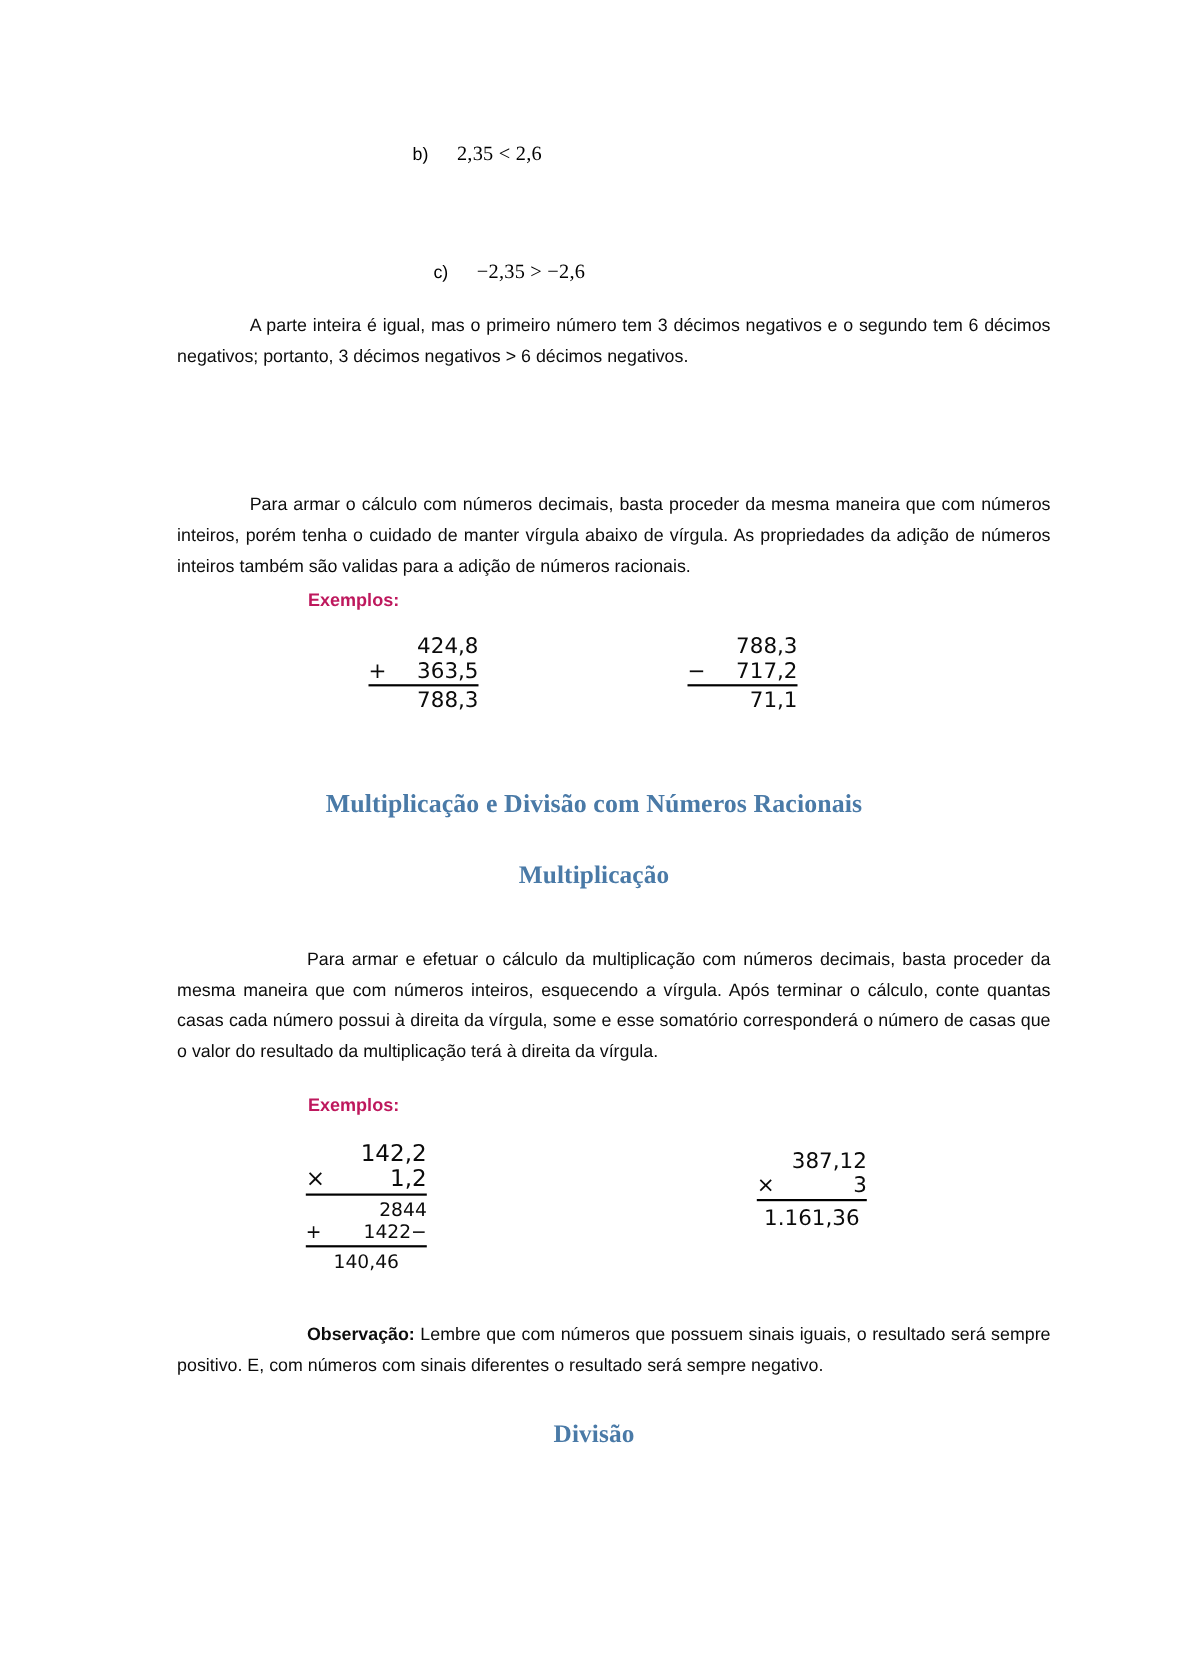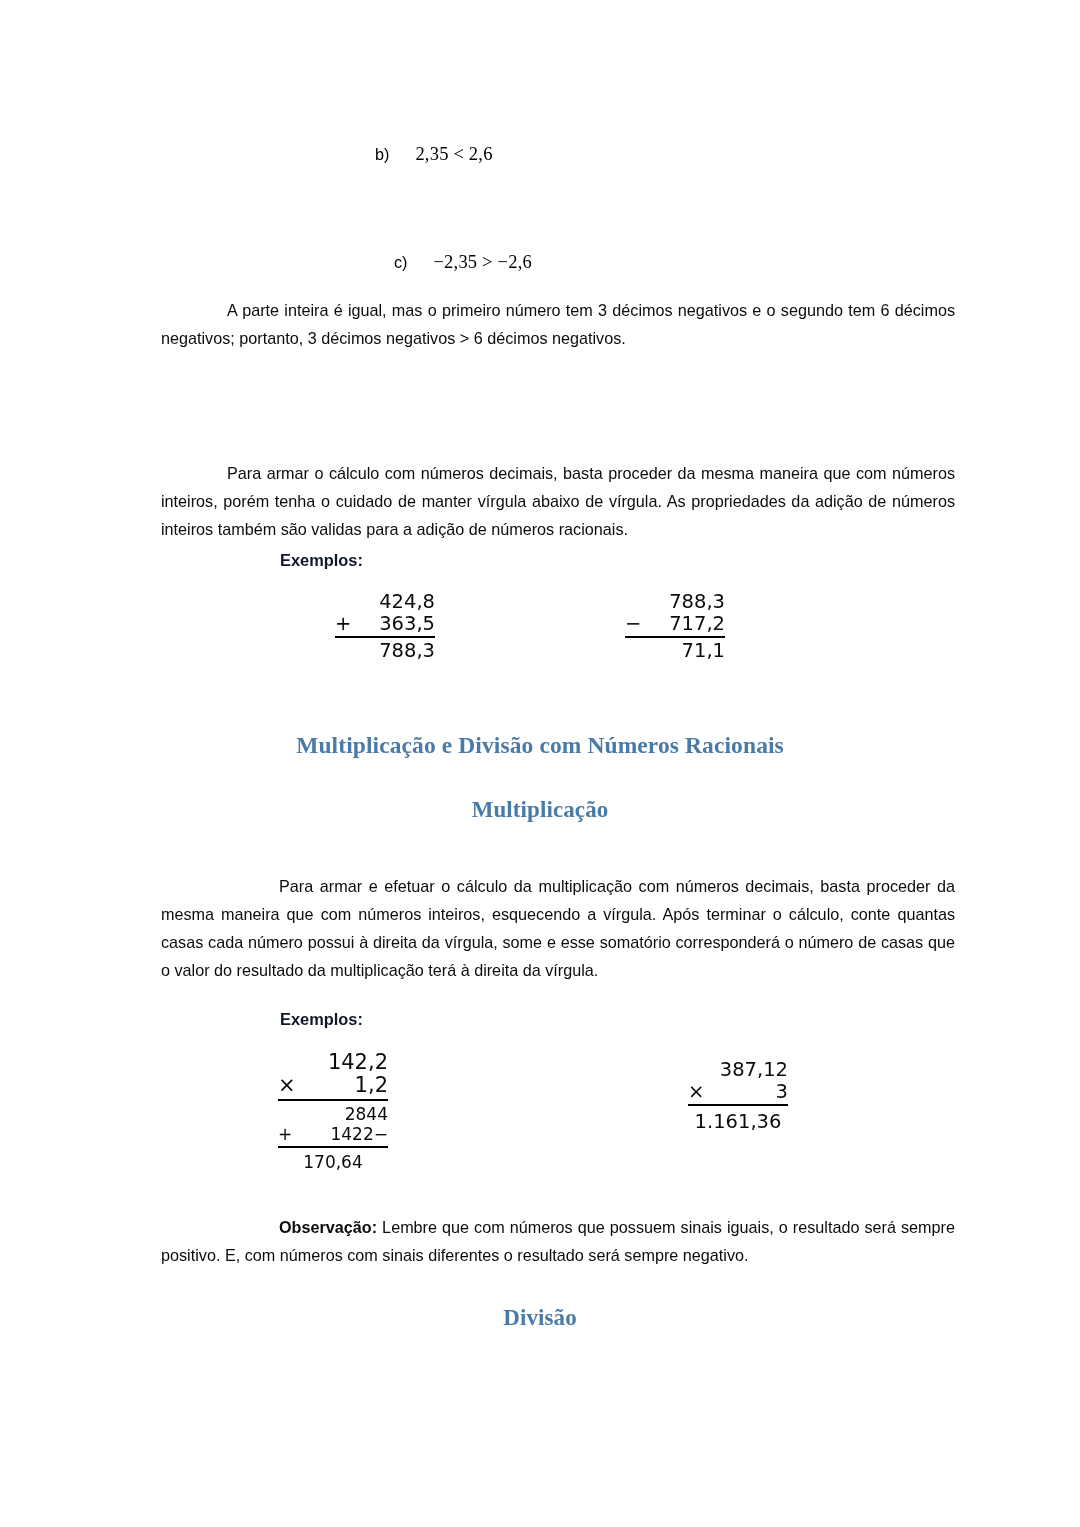--- a/index.html
+++ b/index.html
@@ -6,21 +6,21 @@
   html, body {
     margin: 0;
     padding: 0;
     background: #ffffff;
   }
   .page {
     position: relative;
     width: 1080px;
     height: 1369px;
     background: #ffffff;
-    margin: 14px auto;
+    margin: 0 auto;
     overflow: hidden;
     font-family: "Liberation Sans", sans-serif;
     color: #000000;
   }
 
   
   .body-text {
     position: absolute;
     left: 161px;
     width: 794px;
@@ -70,21 +70,21 @@
   }
   .heading.h-main   { font-size: 23.5px; }
   .heading.h-sub    { font-size: 23px; }
 
   
   .exemplos {
     position: absolute;
     font-family: "Liberation Sans", sans-serif;
     font-weight: bold;
     font-size: 16.4px;
-    color: #0f172a;
+    color: #be185d;
   }
 
   
   .calc {
     position: absolute;
     font-family: "DejaVu Sans", sans-serif;
     font-size: 19px;
     color: #0b0b0b;
     line-height: 1.0;
   }
@@ -182,21 +182,21 @@
       <span>1,2</span>
     </div>
     <div class="row partial" style="padding-top:2px;">
       <span>2844</span>
     </div>
     <div class="row partial ruled" style="padding-top:3px;">
       <span class="op">+</span>
       <span>1422−</span>
     </div>
     <div class="row partial" style="justify-content:center; padding-top:3px;">
-      <span>170,64</span>
+      <span>140,46</span>
     </div>
   </div>
 
   <div class="calc calc-mult2" style="left:688px; top:1046px; width:100px;">
     <div class="row r-top">
       <span>387,12</span>
     </div>
     <div class="row ruled">
       <span class="op">×</span>
       <span>3</span>

